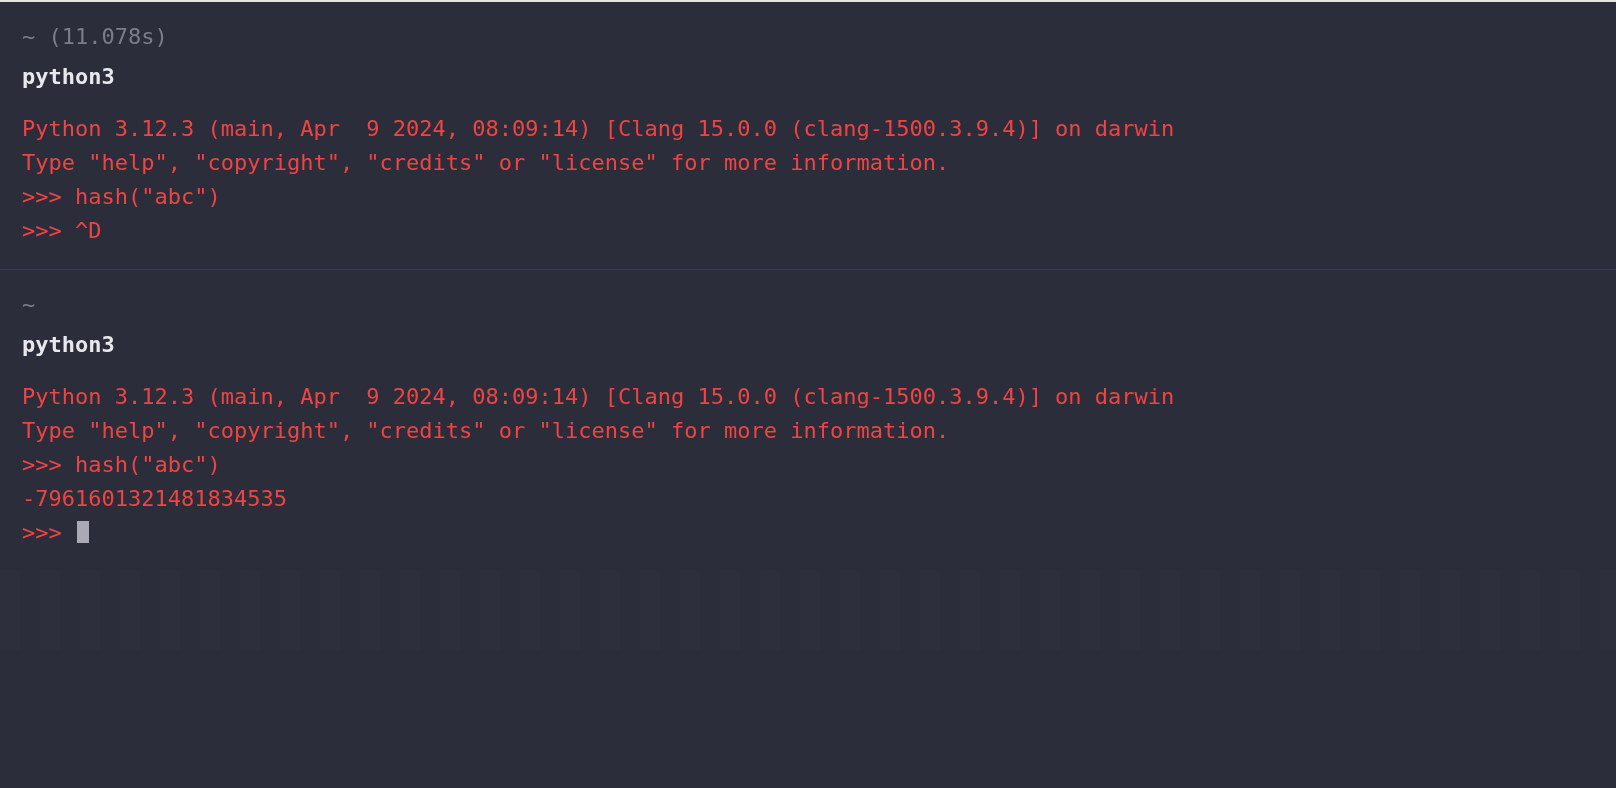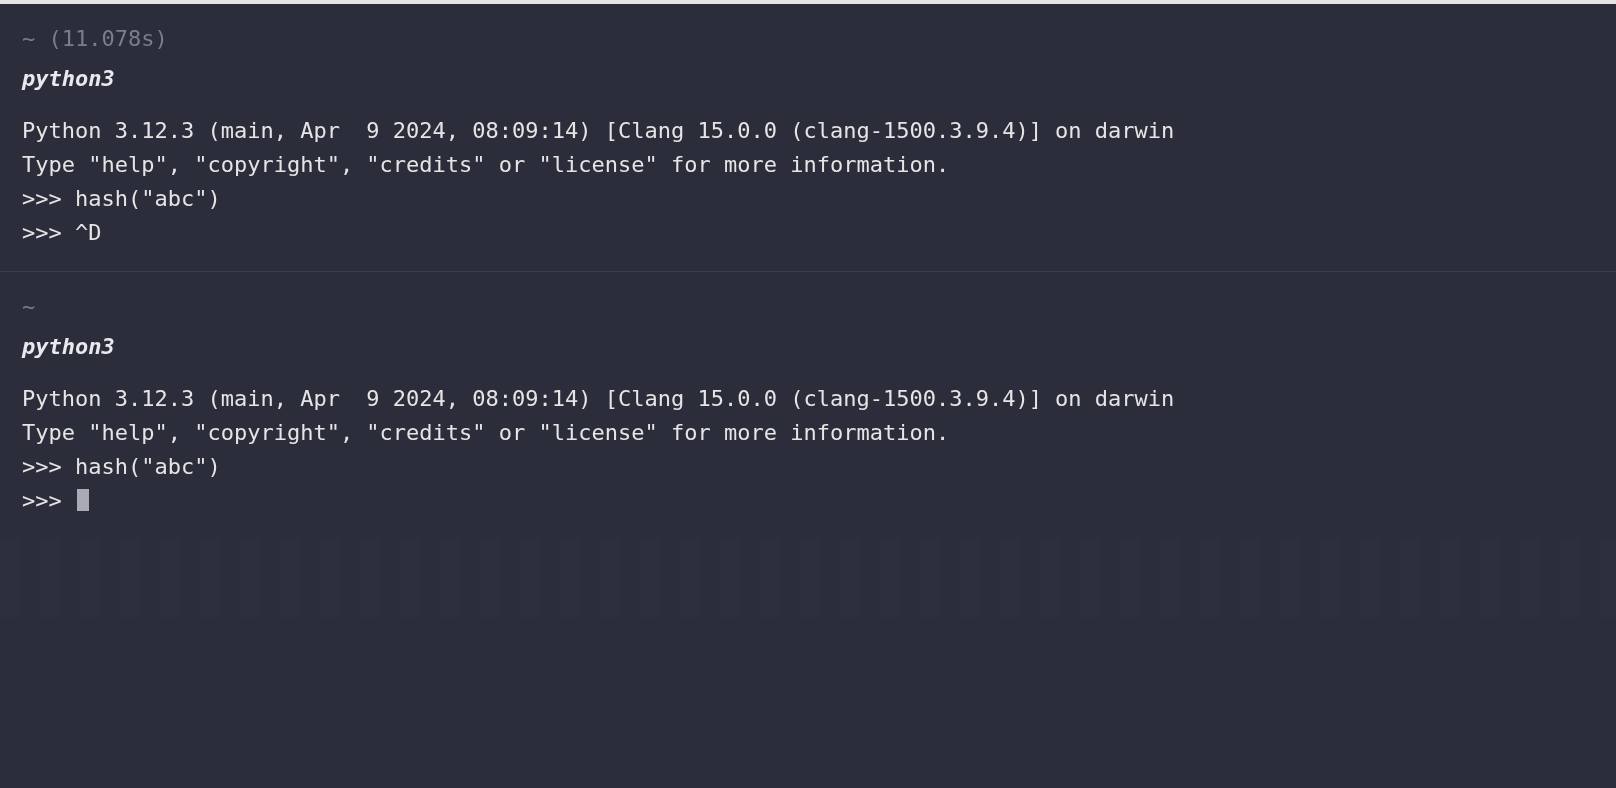--- a/index.html
+++ b/index.html
@@ -15,40 +15,39 @@
       color: #c5c6d0;
       width: 1616px;
       height: 788px;
       overflow: hidden;
     }
     .session {
       padding: 18px 22px 20px 22px;
       border-top: 1px solid #3a3d4d;
     }
     .session:first-child {
-      border-top: 4px solid #e5e5e5;
+      border-top: 2px solid #e5e5e5;
     }
     .prompt-line {
       color: #7a7d8a;
       margin-bottom: 6px;
     }
     .cwd {
       color: #7a7d8a;
     }
     .timing {
       color: #7a7d8a;
     }
     .command {
       color: #e8e8ee;
       font-weight: 700;
       margin-bottom: 18px;
-      font-style: italic;
     }
     .output-line {
-      color: #e5e5e5;
+      color: #ef4444;
       white-space: pre;
     }
     .cursor {
       display: inline-block;
       width: 12px;
       height: 22px;
       background-color: #a9aab5;
       vertical-align: text-bottom;
       margin-left: 2px;
       position: relative;
@@ -82,16 +81,17 @@
 </div>
 
 <div class="session">
   <div class="prompt-line">
     <span class="cwd">~</span>
   </div>
   <div class="command">python3</div>
   <div class="output-line">Python 3.12.3 (main, Apr  9 2024, 08:09:14) [Clang 15.0.0 (clang-1500.3.9.4)] on darwin</div>
   <div class="output-line">Type "help", "copyright", "credits" or "license" for more information.</div>
   <div class="output-line">&gt;&gt;&gt; hash("abc")</div>
+  <div class="output-line">-7961601321481834535</div>
   <div class="output-line"><span>&gt;&gt;&gt; </span><span class="cursor"></span></div>
 </div>
 
 <div class="bottom-area"></div>
 
 </body></html>

